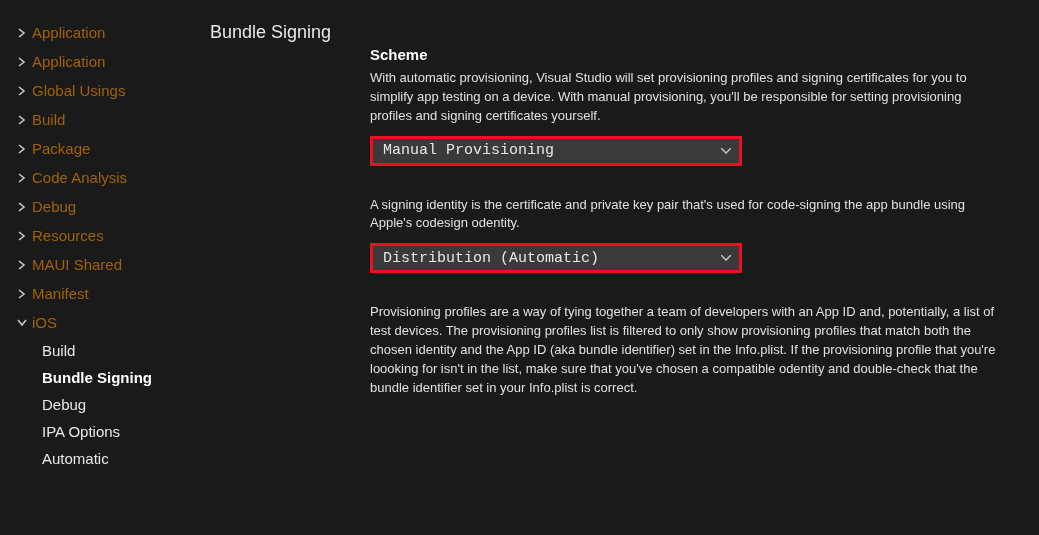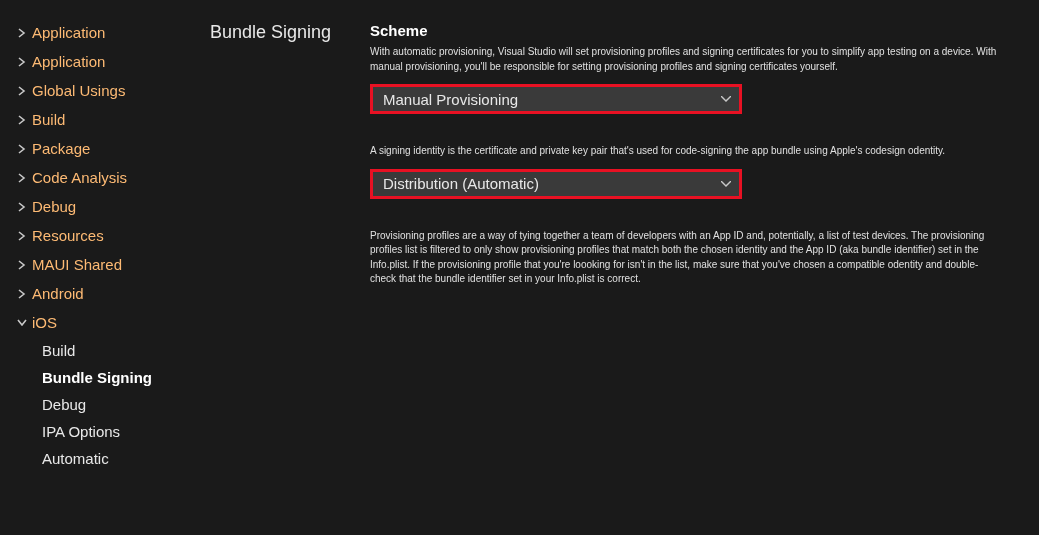--- a/index.html
+++ b/index.html
@@ -16,21 +16,21 @@
     .sidebar {
       width: 210px;
       padding: 18px 0 0 10px;
     }
     .tree-item {
       display: flex;
       align-items: center;
       padding: 6px 4px;
       cursor: pointer;
       font-size: 15px;
-      color: #fdba74;
+      color: #a16207;
     }
     .tree-item .arrow {
       width: 16px;
       display: inline-flex;
       align-items: center;
       justify-content: center;
       color: #b0b0b0;
       margin-right: 2px;
     }
     .tree-item.expanded .arrow svg { transform: rotate(90deg); }
@@ -50,47 +50,49 @@
     .section-title {
       width: 160px;
       padding: 20px 0 0 0;
       font-size: 18px;
       color: #e8e8e8;
       line-height: 1.35;
     }
     .main {
       flex: 1;
       padding: 22px 20px 0 0;
+      margin-top: 24px;
     }
     .field-group { margin-bottom: 30px; }
     .field-label {
       font-weight: 600;
       font-size: 15px;
       color: #ffffff;
       margin-bottom: 6px;
     }
     .field-desc {
-      font-size: 10px;
+      font-size: 13px;
       color: #e0e0e0;
       line-height: 1.45;
       margin-bottom: 10px;
       max-width: 630px;
     }
     .dropdown {
       width: 372px;
       height: 30px;
       background: #3a3a3a;
       border: 3px solid #e81123;
       display: flex;
       align-items: center;
       justify-content: space-between;
       padding: 0 8px 0 10px;
       cursor: pointer;
       color: #e8e8e8;
       font-size: 15px;
+      font-family: Liberation Mono, monospace;
     }
     .dropdown .caret {
       display: inline-flex;
     }
     svg { display: block; }
   </style>
 </head>
 <body>
 
 <div class="sidebar">
@@ -166,21 +168,21 @@
           </svg>
         </span>
         <span>MAUI Shared</span>
       </div>
       <div class="tree-item">
         <span class="arrow">
           <svg width="8" height="10" viewBox="0 0 8 10">
             <path d="M1 1 L6 5 L1 9" fill="none" stroke="#c8c8c8" stroke-width="1.6"></path>
           </svg>
         </span>
-        <span>Android</span>
+        <span>Manifest</span>
       </div>
       <div class="tree-item expanded">
         <span class="arrow">
           <svg width="8" height="10" viewBox="0 0 8 10">
             <path d="M1 1 L6 5 L1 9" fill="none" stroke="#c8c8c8" stroke-width="1.6"></path>
           </svg>
         </span>
         <span>iOS</span>
       </div>
       <div class="sub-items">

